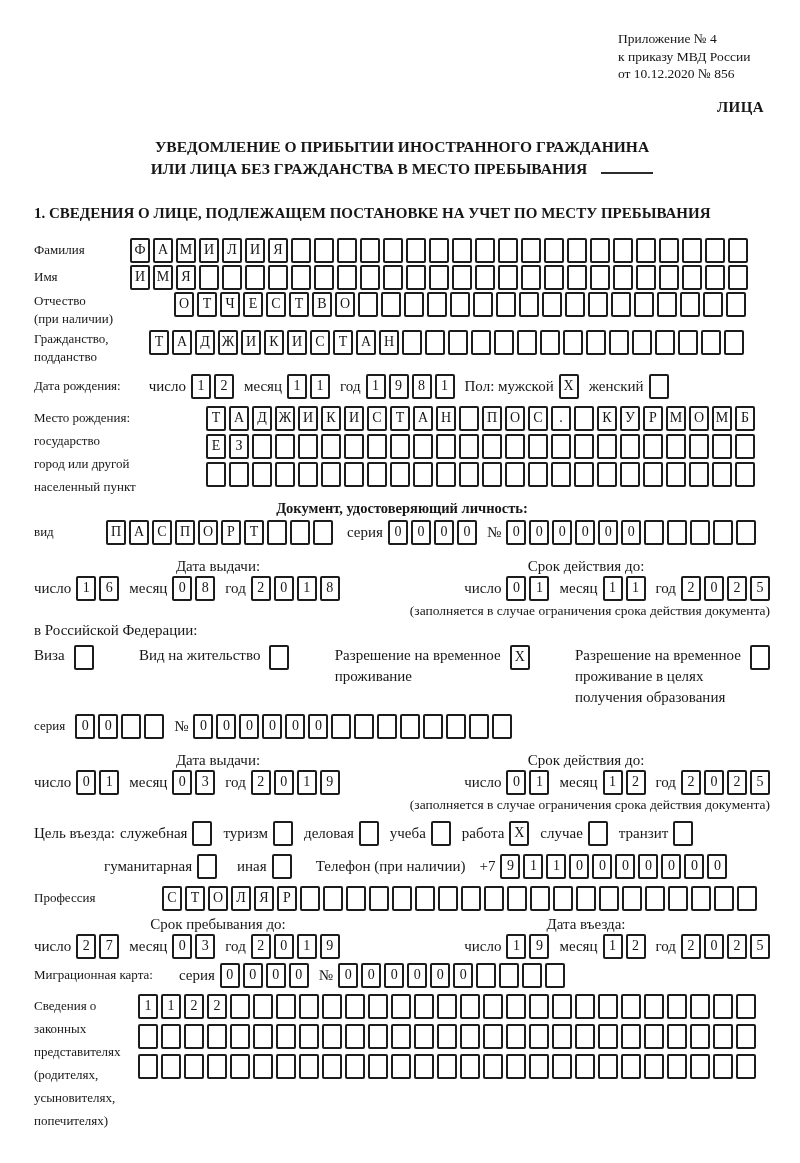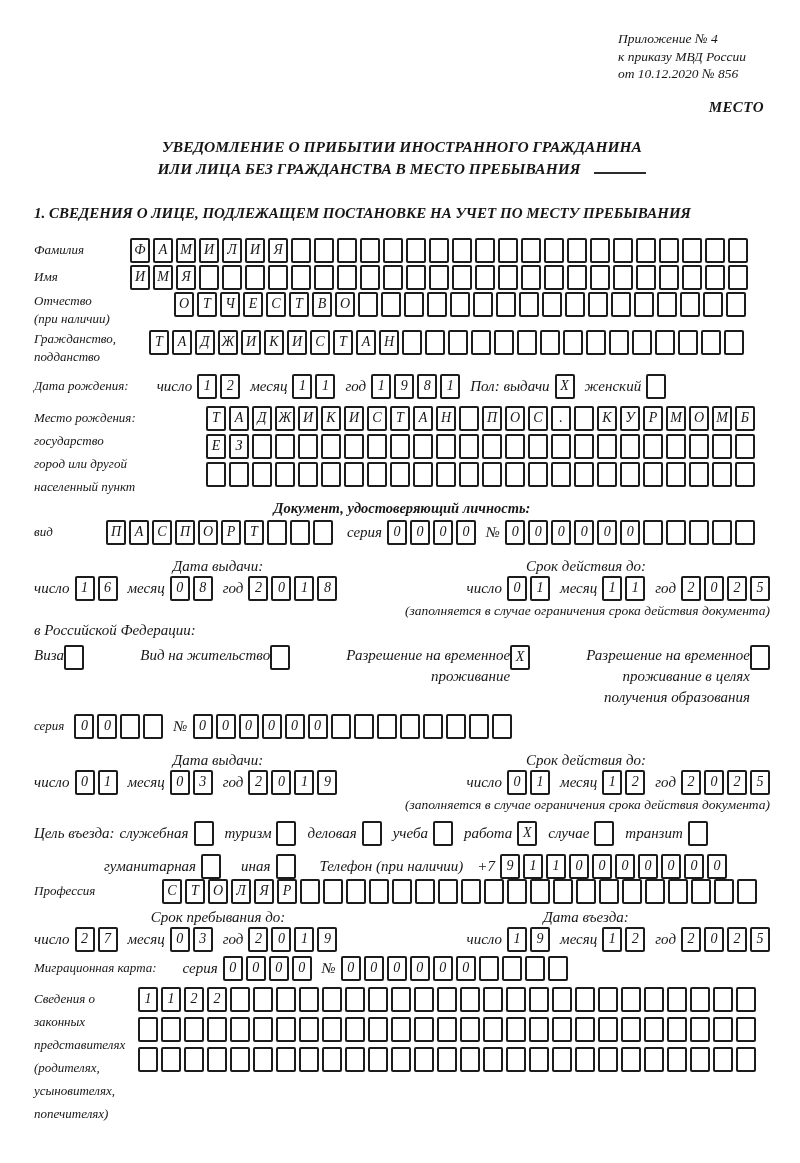--- a/index.html
+++ b/index.html
@@ -1,17 +1,17 @@
 <!DOCTYPE html>
 <html><head>
 <meta charset="utf-8">
 <style>
   html,body{margin:0;padding:0;background:#ffffff;}
   body{width:800px;height:1163px;overflow:hidden;font-family:"Liberation Serif",serif;color:#161616;}
-  .page{box-sizing:border-box;width:800px;height:1163px;padding:30px 30px 10px 34px;position:relative;background:#fff;font-style:italic;}
+  .page{box-sizing:border-box;width:800px;height:1163px;padding:30px 30px 10px 34px;position:relative;background:#fff;}
 
   .annex{margin-left:584px;font-size:13.5px;line-height:1.3;}
   .annex-note{margin-top:5px;}
   .forma{text-align:right;font-weight:bold;font-size:15px;margin-top:16px;padding-right:6px;letter-spacing:.4px;}
 
   .title{text-align:center;font-weight:bold;font-size:15.5px;margin-top:20px;line-height:1.45;}
   .title-underline{display:inline-block;width:52px;border-bottom:2px solid #2b2b2b;margin-left:14px;height:13px;}
 
   .section-title{font-weight:bold;font-size:15px;margin-top:24px;margin-bottom:16px;}
 
@@ -37,43 +37,43 @@
   .dates-headers{display:flex;font-size:15px;}
   .dates-headers .hcol{width:50%;text-align:center;}
   .dates-row{display:flex;align-items:center;margin-top:1px;}
   .grp{display:flex;align-items:center;}
   .grp-right{margin-left:auto;}
   .note{font-size:13.5px;text-align:right;margin-top:2px;}
 
   .para{font-size:15px;margin:3px 0;}
 
   .opts{display:flex;justify-content:space-between;align-items:flex-start;margin-top:6px;margin-bottom:4px;}
-  .opt{display:flex;align-items:flex-start;}
-  .opt-label{font-size:15px;white-space:pre-line;text-align:right;line-height:21px;}
+  .opt{display:flex;align-items:flex-start;gap:9px;}
+  .opt-label{font-size:15px;white-space:pre-line;text-align:left;line-height:21px;}
   .opt-label.left{text-align:left;}
 
   .purpose-row{display:flex;align-items:center;margin-top:8px;flex-wrap:nowrap;}
   .purpose-row .plabel{font-size:15px;margin-right:5px;flex:none;}
   .purpose-row .pbox{margin-right:11px;flex:none;}
   .indent70{padding-left:70px;}
 
   .mig-row{display:flex;align-items:center;margin-top:4px;}
 </style>
 </head>
 <body>
 
 <div class="page">
 
   <div class="annex">
     <div>Приложение № 4</div>
     <div>к приказу МВД России</div>
     <div>от 10.12.2020 № 856</div>
   </div>
 
-  <div class="forma">МЕСТО</div>
+  <div class="forma">ЛИЦА</div>
 
   <div class="title">
     <div>УВЕДОМЛЕНИЕ О ПРИБЫТИИ ИНОСТРАННОГО ГРАЖДАНИНА</div>
     <div>
       <span>ИЛИ ЛИЦА БЕЗ ГРАЖДАНСТВА В МЕСТО ПРЕБЫВАНИЯ</span><span class="title-underline"></span>
     </div>
   </div>
 
   <div class="section-title">1. СВЕДЕНИЯ О ЛИЦЕ, ПОДЛЕЖАЩЕМ ПОСТАНОВКЕ НА УЧЕТ ПО МЕСТУ ПРЕБЫВАНИЯ</div>
 
@@ -220,21 +220,21 @@
         <span class="cell">1</span>
         <span class="cell">1</span>
       </span>
     <span class="dg-label">год</span>
     <span class="cells">
         <span class="cell">1</span>
         <span class="cell">9</span>
         <span class="cell">8</span>
         <span class="cell">1</span>
       </span>
-    <span class="dg-label">Пол: выдачи</span>
+    <span class="dg-label">Пол: мужской</span>
     <span class="cells">
         <span class="cell">X</span>
       </span>
     <span class="dg-label">женский</span>
     <span class="cells">
         <span class="cell"></span>
       </span>
   </div>
 
   <div class="row top" style="margin-top:7px">
@@ -568,21 +568,21 @@
         <span class="cell">0</span>
         <span class="cell">0</span>
         <span class="cell">0</span>
         <span class="cell">0</span>
         <span class="cell">0</span>
         <span class="cell">0</span>
         <span class="cell">0</span>
       </span>
   </div>
 
-  <div class="row" style="">
+  <div class="row" style="margin-top:7px">
     <div class="lbl" style="width:128px">Профессия</div>
     <div class="cells">
         <span class="cell">С</span>
         <span class="cell">Т</span>
         <span class="cell">О</span>
         <span class="cell">Л</span>
         <span class="cell">Я</span>
         <span class="cell">Р</span>
         <span class="cell"></span>
         <span class="cell"></span>

